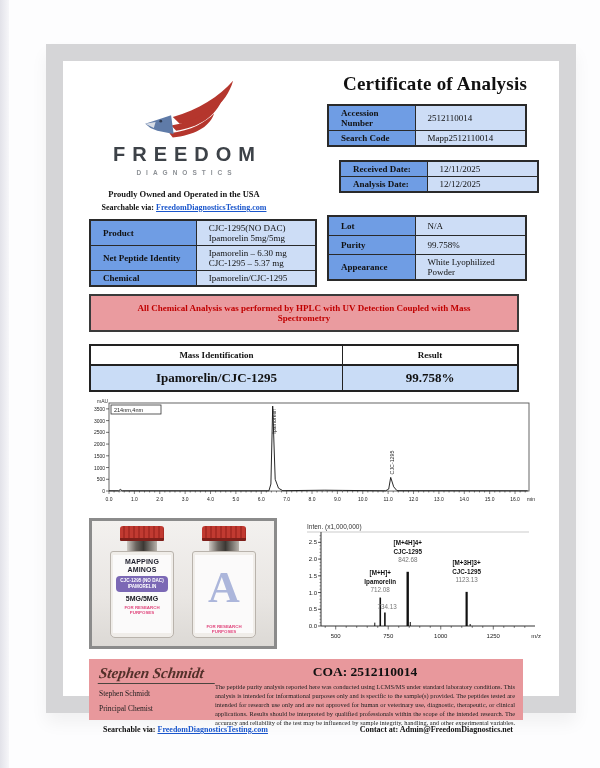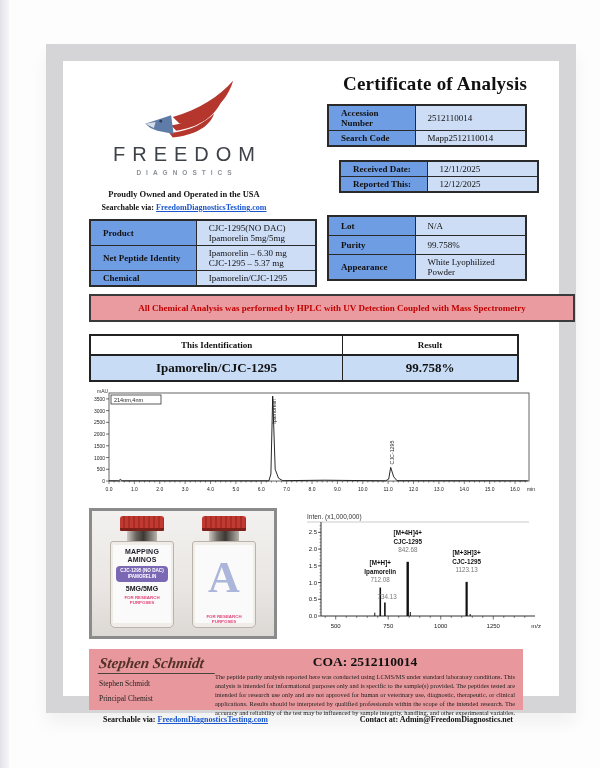--- a/index.html
+++ b/index.html
@@ -9,21 +9,21 @@
   .photo::before { content:""; position:absolute; left:0; top:0; width:9px; height:100%;
            background:linear-gradient(90deg,#e2e2e9,#f6f6f9); }
   .frame { position:absolute; left:46px; top:44px; width:530px; height:669px;
            background:#d5d5d7; padding:17px; box-shadow:0 10px 16px rgba(0,0,0,0.05); }
   .page  { width:100%; height:100%; background:#ffffff; padding:8px 16px 0 12px; position:relative; }
 
   
   .top { display:flex; }
   .col-left { width:218px; flex:none; text-align:center; padding-top:10px; }
   .logo-wrap { display:inline-block; }
-  .logo-name { font-family:"Liberation Sans", sans-serif; font-weight:normal; font-size:20px;
+  .logo-name { font-family:"Liberation Sans", sans-serif; font-weight:bold; font-size:20px;
                letter-spacing:7px; color:#3d4248; margin-top:-2px; text-indent:7px; }
   .logo-sub  { font-family:"Liberation Sans", sans-serif; font-weight:bold; font-size:6.5px;
                letter-spacing:5px; color:#8d9196; margin-top:3px; text-indent:5px; }
   .tagline { font-weight:bold; font-size:8.5px; margin-top:10px; }
   .search-line { font-weight:bold; font-size:8px; margin-top:4px; }
   a.doclink { color:#1a56cc; text-decoration:underline; cursor:pointer; }
 
   
   table.ctable { border-collapse:collapse; border:2px solid #2a2a2a; font-size:9px; }
   table.ctable td { border:1px solid #2a2a2a; padding:2px 12px; text-align:left; vertical-align:middle; }
@@ -34,21 +34,21 @@
   .col-right { flex:1; padding-left:34px; }
   .title { font-size:19px; font-weight:bold; text-align:center; margin:4px 0 9px; letter-spacing:0.2px; }
   .info-table, .dates-table, .lot-table { width:200px; }
   .info-table td, .dates-table td { height:15px; }
   .dates-table { margin-top:13px;margin-left:12px; }
   .lot-table { margin-top:22px; }
   .lot-table td { height:19px; }
   .lot-table tr:last-child td { height:14px; }
   .info-table td.lbl, .dates-table td.lbl, .lot-table td.lbl { width:44%; }
 
-  .banner { margin:7px 0 0 14px; width:486px; border:2px solid #3a3a3a; background:#ea9b9f;
+  .banner { margin:7px 0 0 14px; width:430px; border:2px solid #3a3a3a; background:#ea9b9f;
             color:#c00000; font-weight:bold; font-size:9px; text-align:center; padding:7px 20px; }
 
   table.mass { border-collapse:collapse; border:2px solid #222; margin:12px 0 0 14px; width:430px; }
   .mass th { background:#ffffff; font-size:9px; border:1px solid #222; padding:4px 2px; }
   .mass td { background:#c9dcf6; font-size:13px; font-weight:bold; text-align:center;
              border:1px solid #222; border-top:2px solid #222; padding:4px 2px; }
   .mass .c1 { width:59%; } .mass .c2 { width:41%; }
 
   .chrom-wrap { margin-top:5px; }
   .bottom { display:flex; margin-top:5px; }
@@ -158,21 +158,21 @@
           </tbody>
             </table>
 
           <table class="ctable dates-table">
             <tbody>
                 <tr>
               <td class="lbl">Received Date:</td>
               <td class="val">12/11/2025</td>
             </tr>
             <tr>
-              <td class="lbl">Reported This:</td>
+              <td class="lbl">Analysis Date:</td>
               <td class="val">12/12/2025</td>
             </tr>
           </tbody>
             </table>
 
           <table class="ctable lot-table">
             <tbody>
                 <tr>
               <td class="lbl">Lot</td>
               <td class="val">N/A</td>
@@ -188,21 +188,21 @@
           </tbody>
             </table>
         </div>
       </div>
 
       <div class="banner">All Chemical Analysis was performed by HPLC with UV Detection Coupled with Mass Spectrometry</div>
 
       <table class="mass">
         <tbody>
             <tr>
-          <th class="c1">This Identification</th>
+          <th class="c1">Mass Identification</th>
           <th class="c2">Result</th>
         </tr>
         <tr>
           <td class="c1">Ipamorelin/CJC-1295</td>
           <td class="c2">99.758%</td>
         </tr>
       </tbody>
         </table>
 
       <div class="chrom-wrap">

